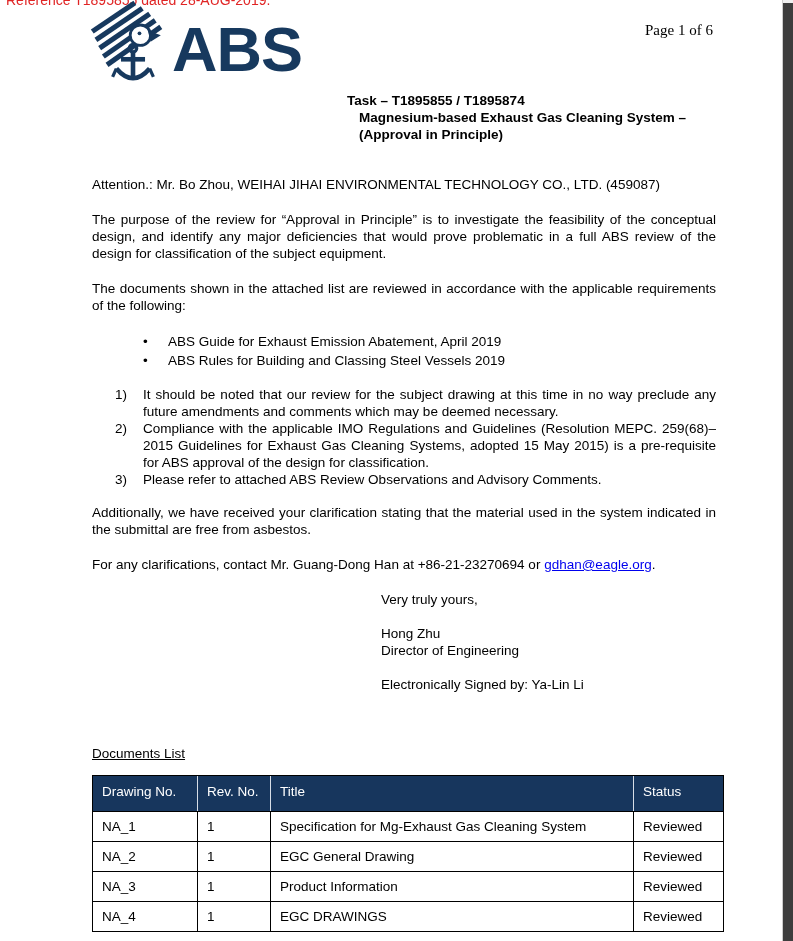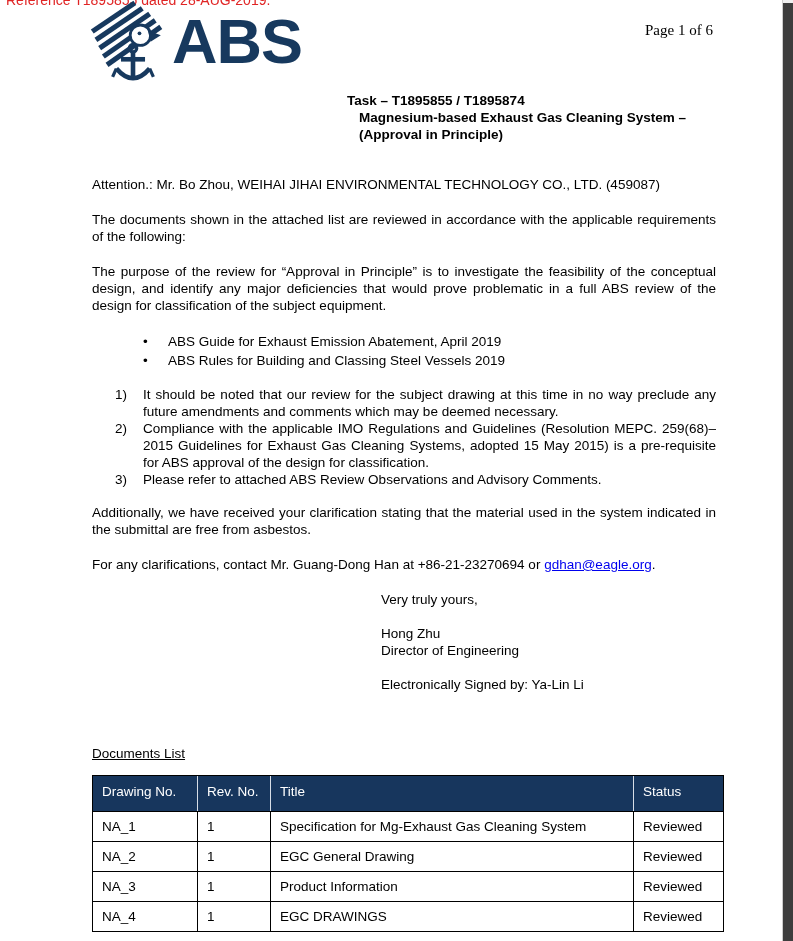--- a/index.html
+++ b/index.html
@@ -14,21 +14,21 @@
   .page-edge-line{position:absolute;top:0;right:10px;width:1px;height:941px;background:#cccccc;z-index:5;}
 
   .ref-note{
     position:absolute;left:6px;top:-7px;z-index:1;
     color:#e02424;font-size:14px;line-height:15px;white-space:nowrap;
   }
   .logo{position:absolute;left:86px;top:0;z-index:2;display:flex;align-items:flex-start;}
   .logo svg{width:94px;height:88px;display:block;}
   .logo .wordmark{
     font-weight:bold;font-size:63px;line-height:63px;letter-spacing:-1px;
-    color:#17395E;margin-left:-8px;margin-top:10px;
+    color:#17395E;margin-left:-8px;margin-top:18px;
   }
   .page-num{
     position:absolute;left:645px;top:22px;
     font-family:"Liberation Serif",serif;font-size:15px;color:#000;
   }
   .task-block{position:absolute;left:347px;top:92px;font-weight:bold;white-space:nowrap;}
   .task-block .indent{padding-left:12px;}
   .hl{background:#c9c9c9;}
 
   .content{position:absolute;left:92px;top:176px;width:624px;}
@@ -101,23 +101,23 @@
   <div class="task-block">
     <div>Task – T1895855 / T1895874</div>
     <div class="indent">Magnesium-based Exhaust Gas Cleaning System –</div>
     <div class="indent">(Approval in Principle)</div>
   </div>
 
   <div class="content">
 
     <p class="para">Attention.: Mr. Bo Zhou, WEIHAI JIHAI ENVIRONMENTAL TECHNOLOGY CO., LTD. (459087)</p>
 
+    <p class="para just">The purpose of the review for “Approval in Principle” is to investigate the feasibility of the conceptual design, and identify any major deficiencies that would prove problematic in a full ABS review of the design for classification of the subject equipment.</p>
+
     <p class="para just">The documents shown in the attached list are reviewed in accordance with the applicable requirements of the following:</p>
-
-    <p class="para just">The purpose of the review for “Approval in Principle” is to investigate the feasibility of the conceptual design, and identify any major deficiencies that would prove problematic in a full ABS review of the design for classification of the subject equipment.</p>
 
     <div class="bullets">
       <div class="bullet-row">
         <span class="bullet-mark">•</span>
         <span class="bullet-text">ABS Guide for Exhaust Emission Abatement, April 2019</span>
       </div>
       <div class="bullet-row">
         <span class="bullet-mark">•</span>
         <span class="bullet-text">ABS Rules for Building and Classing Steel Vessels 2019</span>
       </div>

